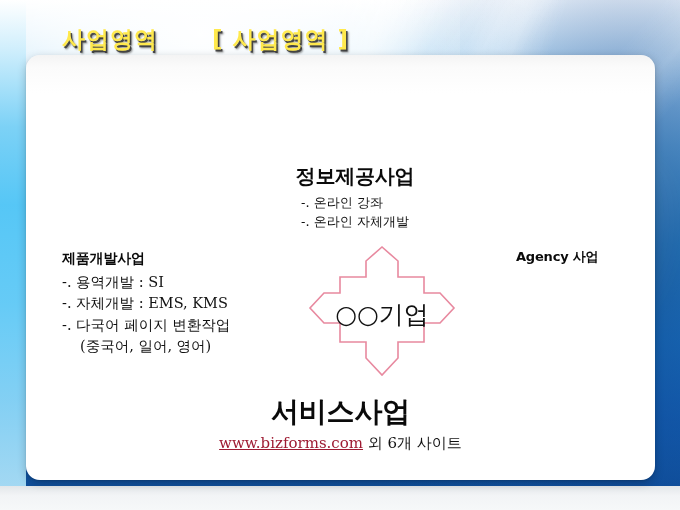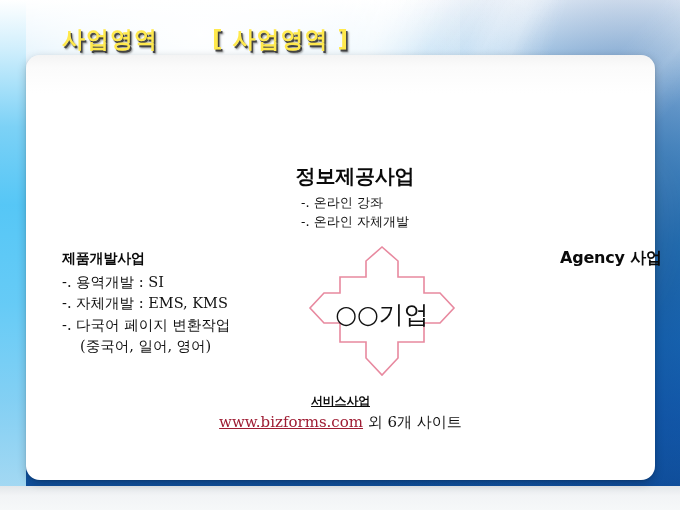--- a/index.html
+++ b/index.html
@@ -190,26 +190,26 @@
   #block-top .block-list { display: inline-block; text-align: left; margin-top: 3px; }
 
   
   #block-left { left: 36px; top: 195px; }
   #block-left .block-head { font-size: 14px; }
   #block-left .block-list li { font-size: 14.5px; }
   .indent { padding-left: 18px; }
 
   
   #block-right { left: 490px; top: 193px; }
-  #block-right .block-head { font-size: 16px; margin-left: 44px; }
+  #block-right .block-head { font-size: 13px; }
   #block-right .block-list { margin-left: 6px; }
 
   
   #block-bottom { left: 0; right: 0; top: 338px; text-align: center; }
-  #block-bottom .block-head { font-size: 12px; text-decoration: underline; }
+  #block-bottom .block-head { font-size: 28px; }
   .sub-line {
     margin-top: 3px;
     font-family: "DejaVu Serif", "Liberation Serif", serif;
     font-size: 15px;
     color: #111111;
     white-space: nowrap;
     text-align: center;
   }
   .link {
     color: #9e1b32;

